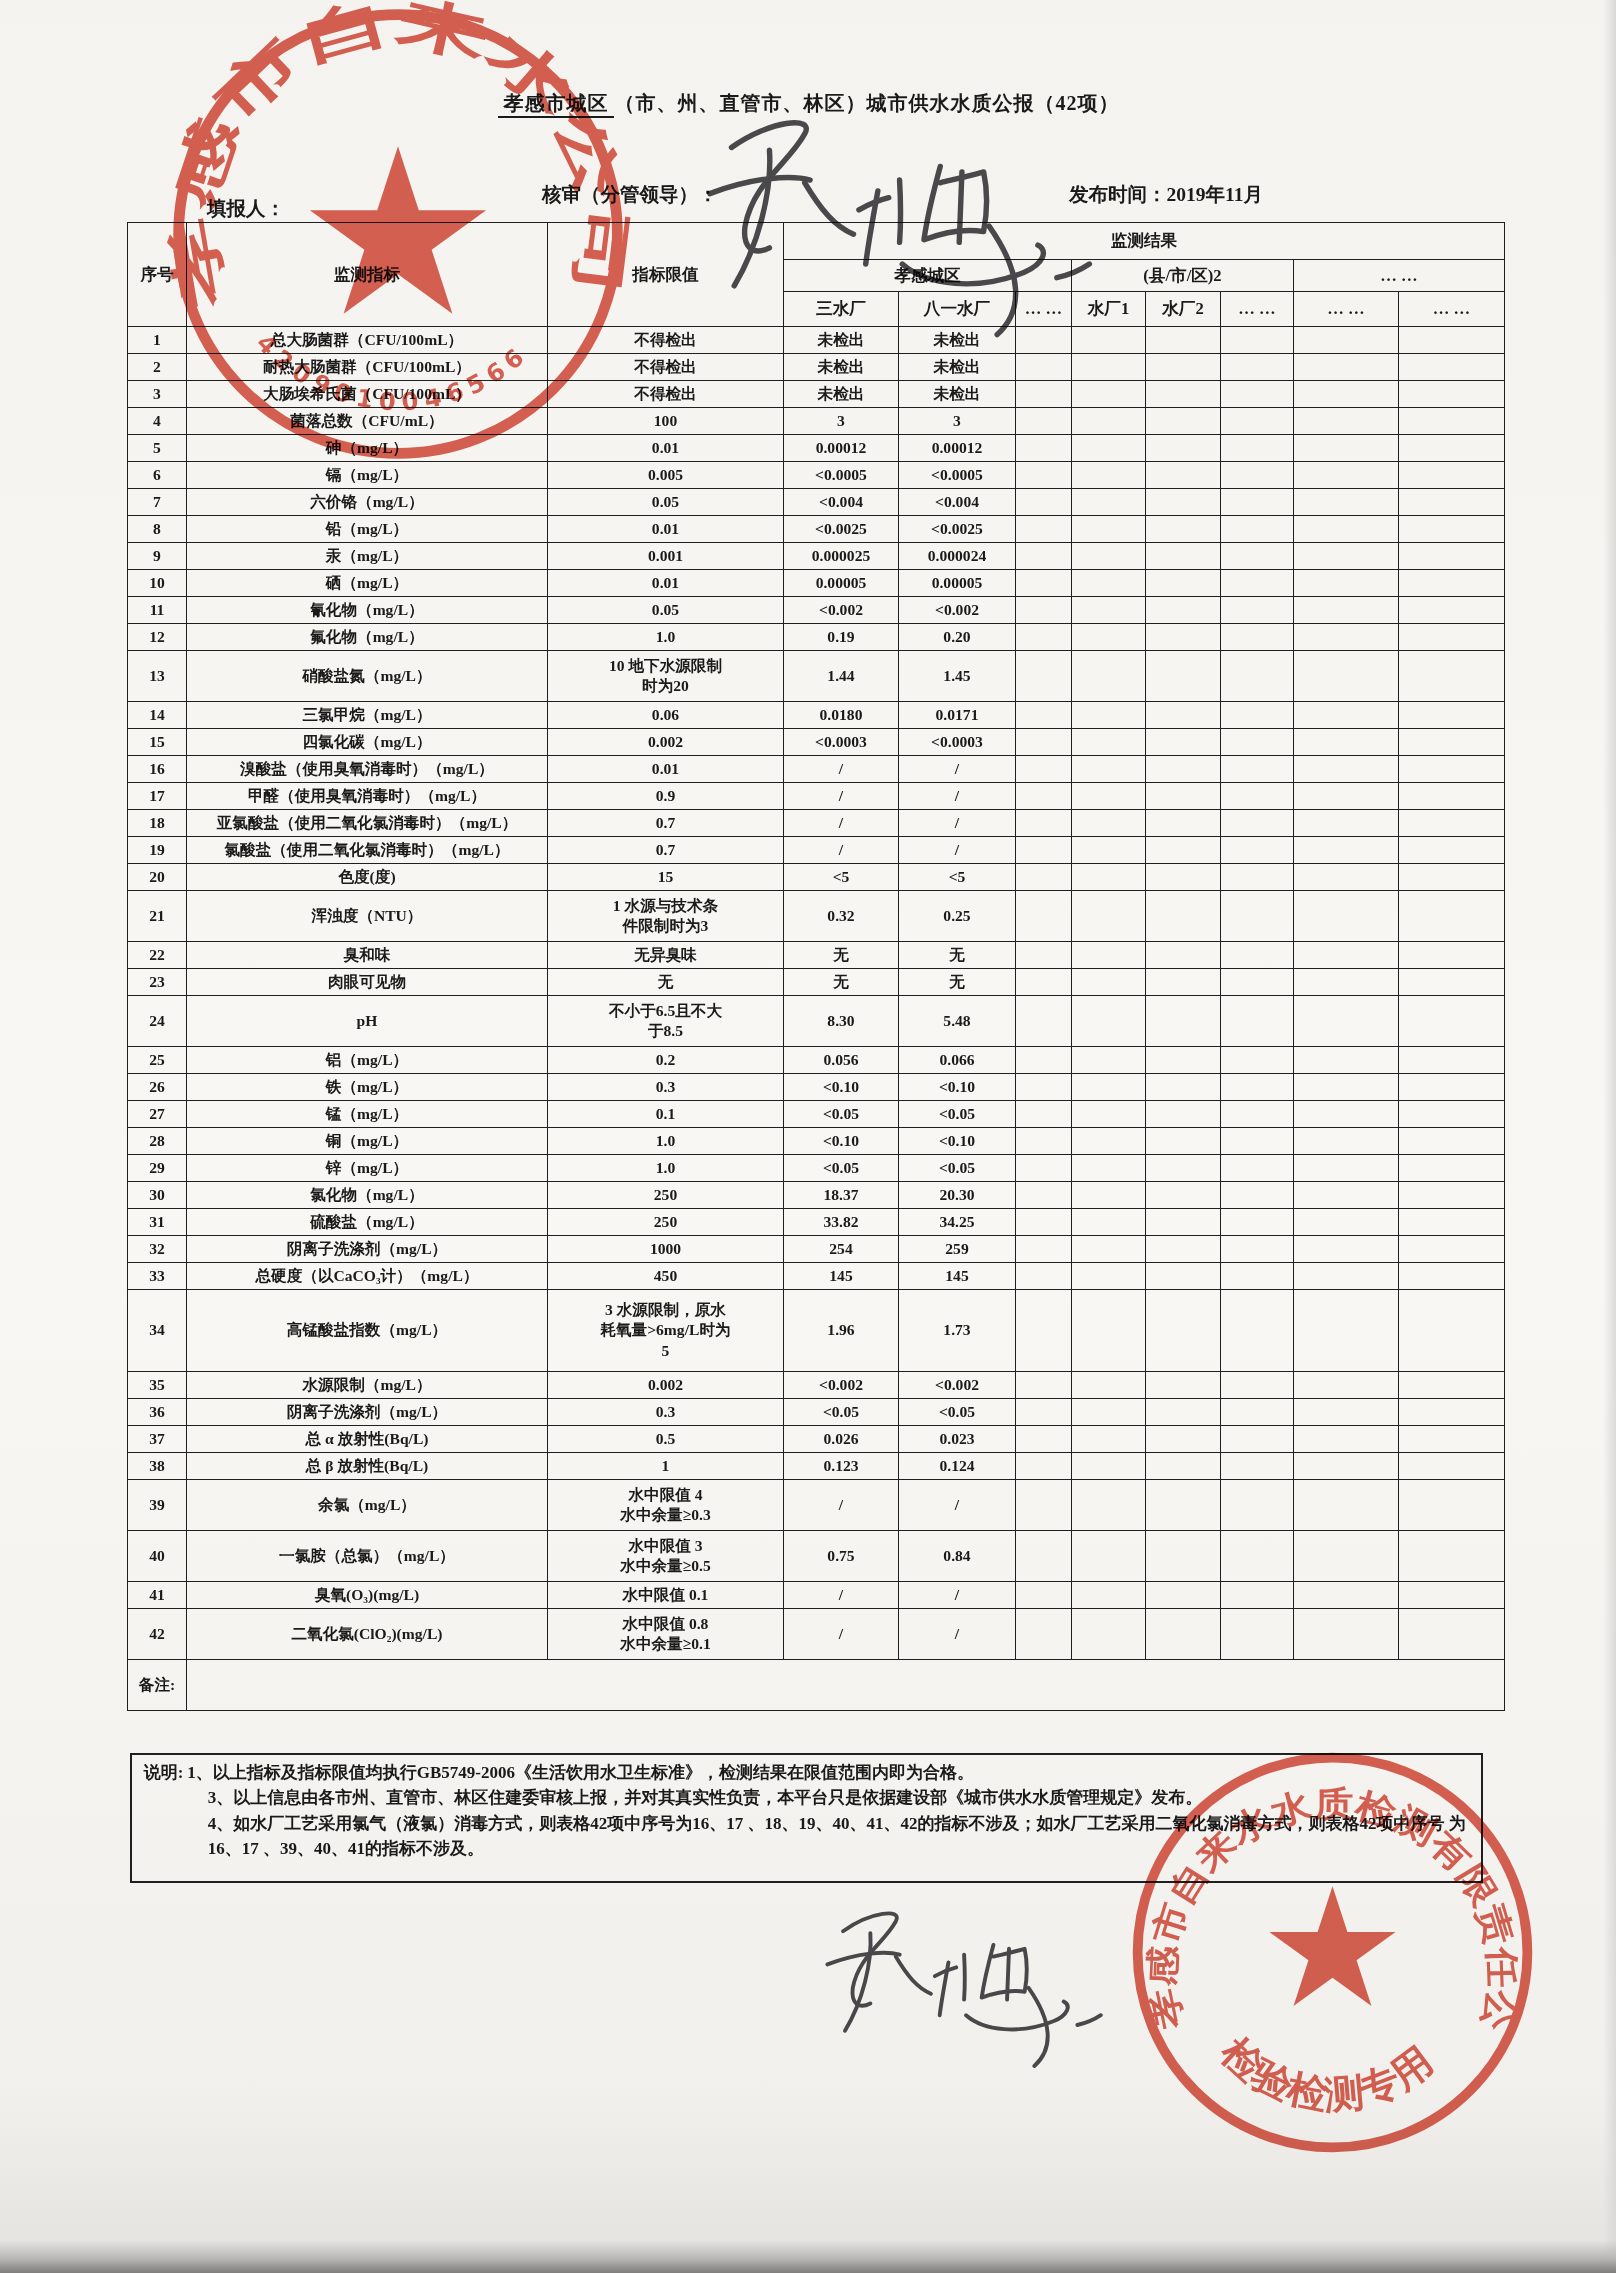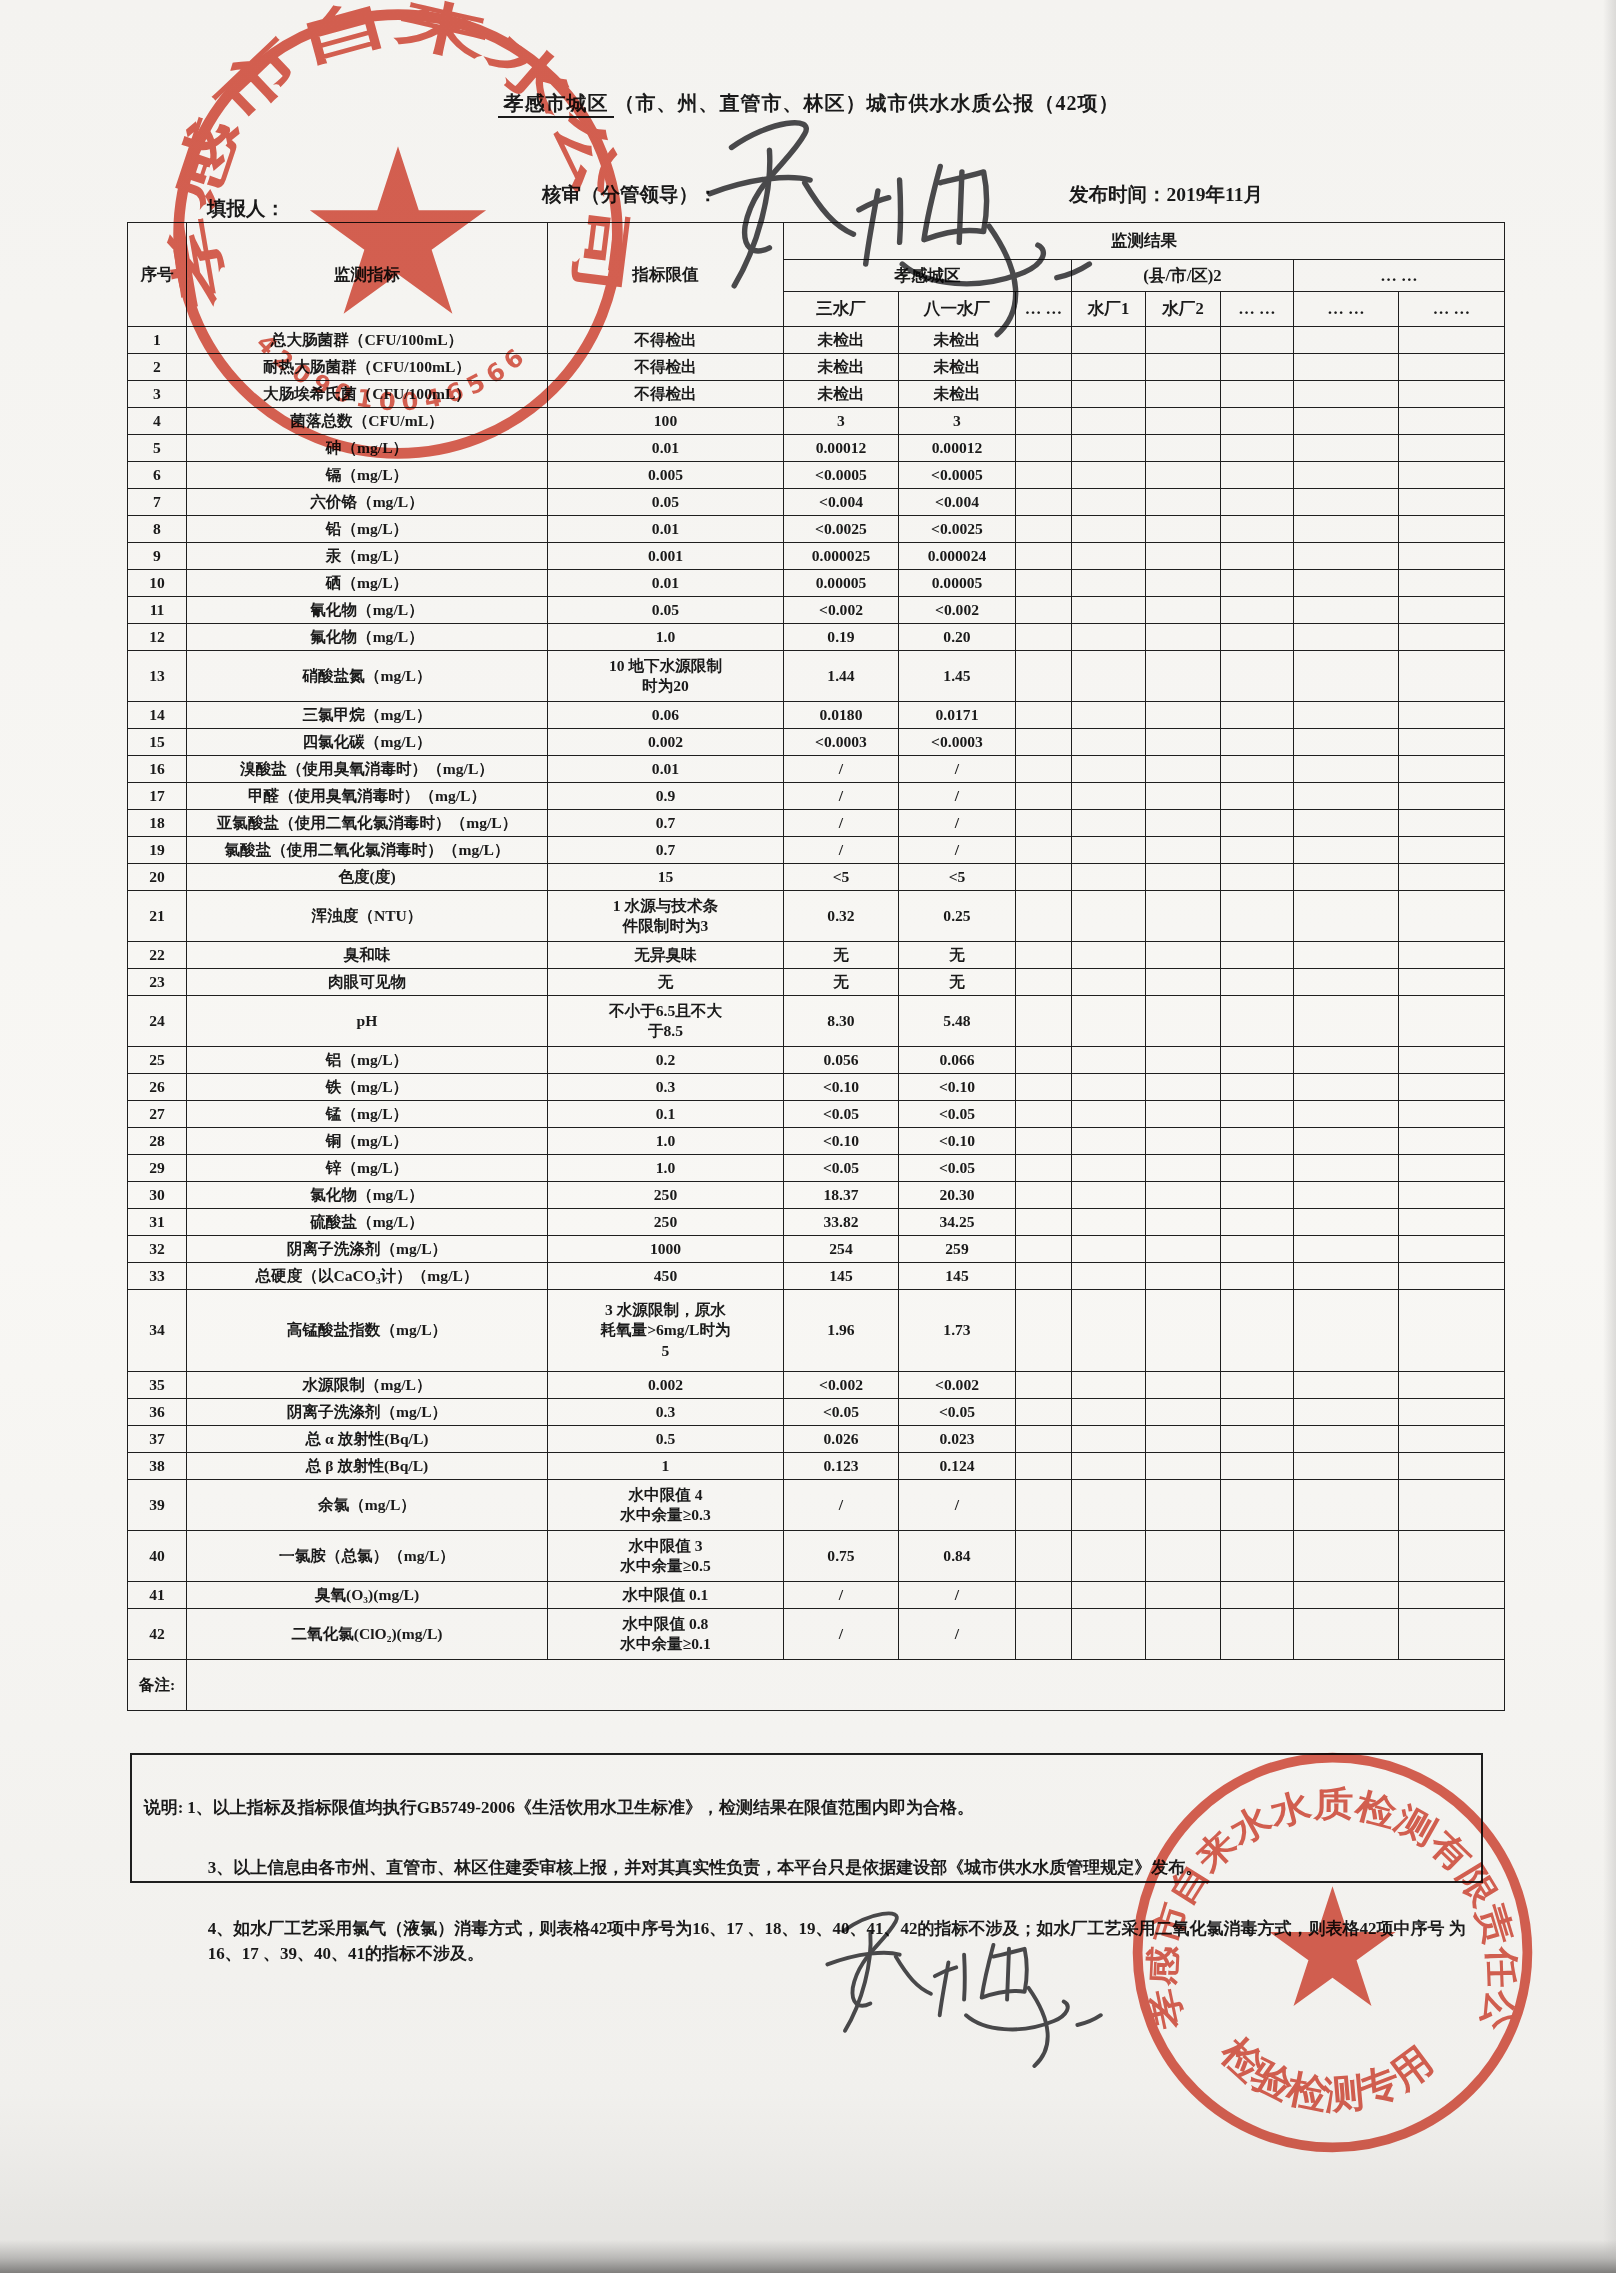--- a/index.html
+++ b/index.html
@@ -29,21 +29,21 @@
     font-size:15.6px;font-weight:600;line-height:1.3;overflow:hidden;}
   table.report th{font-size:16.6px;font-weight:700;}
   td.ind{text-align:left;padding-left:8.8px;}
   td.limit{white-space:pre-line;font-size:15.6px;}
   tr.hr1{height:37px;} tr.hr2{height:32px;} tr.hr3{height:35px;}
   tr.rh1{height:27px;} tr.rh2{height:51px;} tr.rh3{height:82px;} tr.rhremark{height:51px;}
   td.remark-label{text-align:left;padding-left:7.8px;}
 
   .notes{position:absolute;left:130px;top:1753px;width:1326px;height:115px;
     border:2px solid #1f1f1f;padding:4.9px 11.7px 5.9px 11.7px;font-size:17px;font-weight:600;line-height:1.5;}
-  .notes .nline{white-space:normal;margin-top:35px;}
+  .notes .nline{white-space:normal;}
   .notes .indent{padding-left:64px;}
   .notes .first .lbl{margin-right:3.9px;}
 
   .stamp{position:absolute;mix-blend-mode:multiply;opacity:.82;}
   .stamp svg{display:block;}
   .sig{position:absolute;mix-blend-mode:multiply;opacity:.92;}
 </style>
 </head>
 <body>
 

